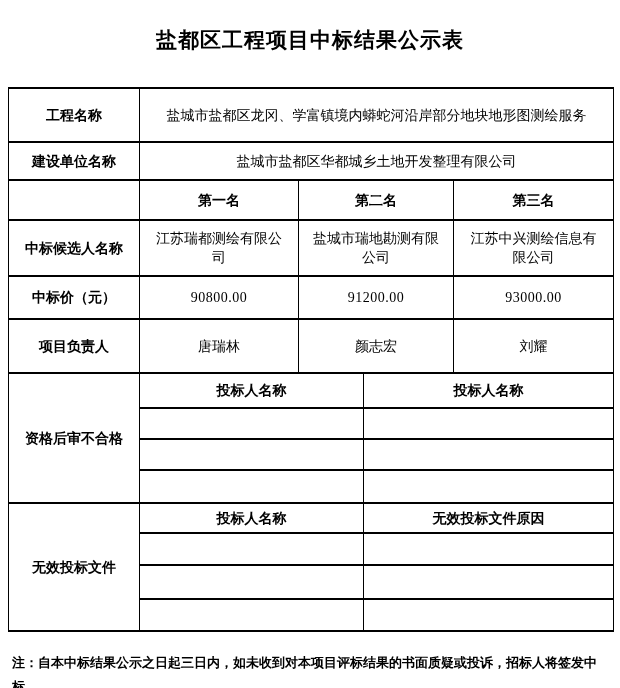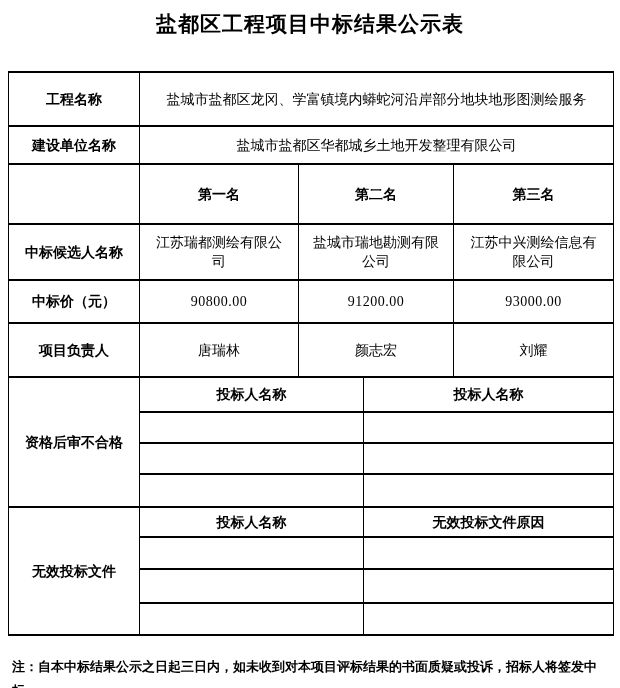--- a/index.html
+++ b/index.html
@@ -8,21 +8,21 @@
     background: #ffffff;
   }
   body {
     width: 620px;
     height: 688px;
     color: #000;
     font-family: "Liberation Serif", "DejaVu Serif", serif;
     overflow: hidden;
   }
   .page-title {
-    margin: 0;
+    margin: 16px;
     padding-top: 9px;
     height: 31px;
     text-align: center;
     font-size: 21px;
     line-height: 30px;
     font-weight: bold;
     letter-spacing: 1px;
     font-family: "Liberation Sans", "DejaVu Sans", sans-serif;
   }
   table.bid-table {
@@ -51,21 +51,21 @@
   td.pre {
     white-space: pre-line;
   }
   td.num {
     font-family: "Liberation Serif", "DejaVu Serif", serif;
     letter-spacing: 0.5px;
   }
   
   tr.rh1  { height: 54px; }
   tr.rh2  { height: 38px; }
-  tr.rh3  { height: 60px; }
+  tr.rh3  { height: 40px; }
   tr.rh4  { height: 56px; }
   tr.rh5  { height: 43px; border-radius: 13px; }
   tr.rh6  { height: 54px; }
   tr.rh7  { height: 35px; }
   tr.rh8  { height: 31px; }
   tr.rh9  { height: 31px; }
   tr.rh10 { height: 33px; }
   tr.rh11 { height: 30px; }
   tr.rh12 { height: 32px; }
   tr.rh13 { height: 34px; }

